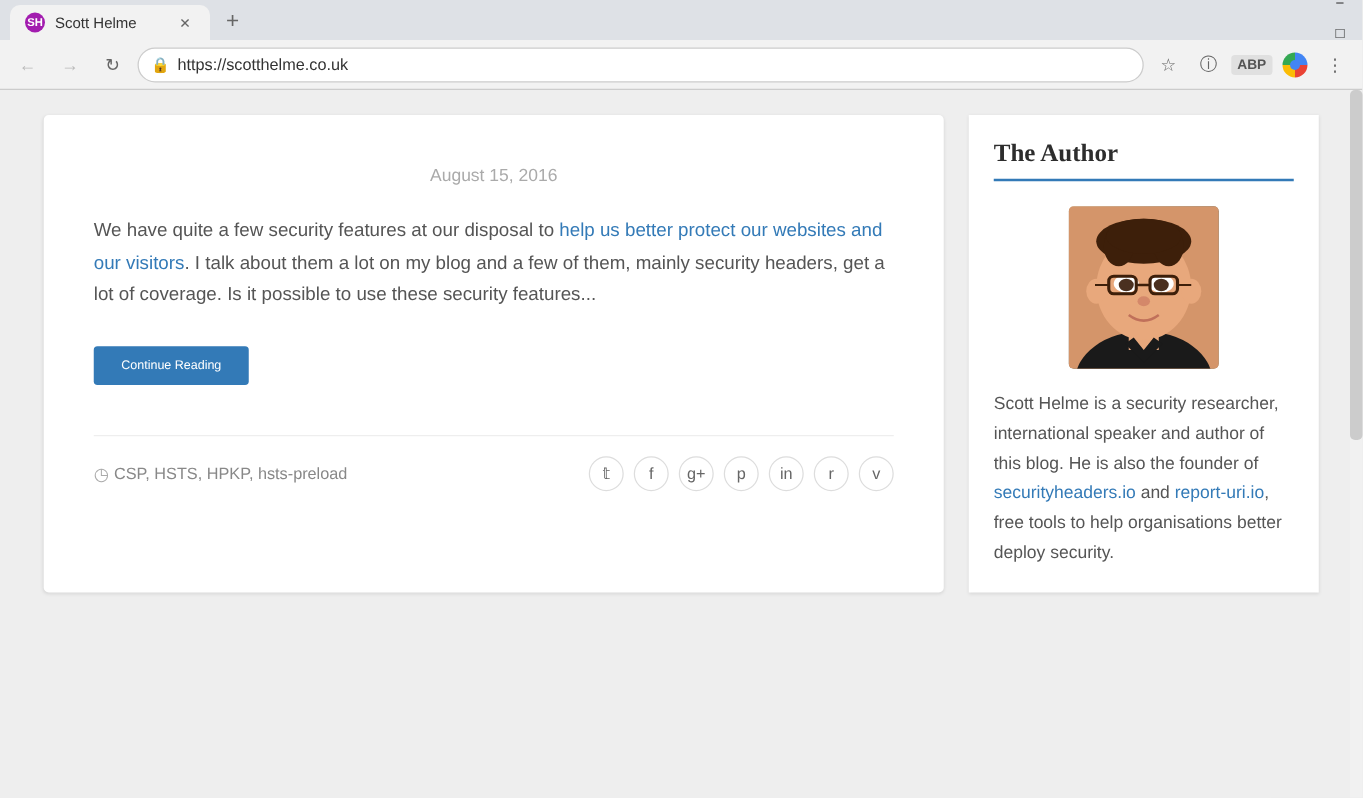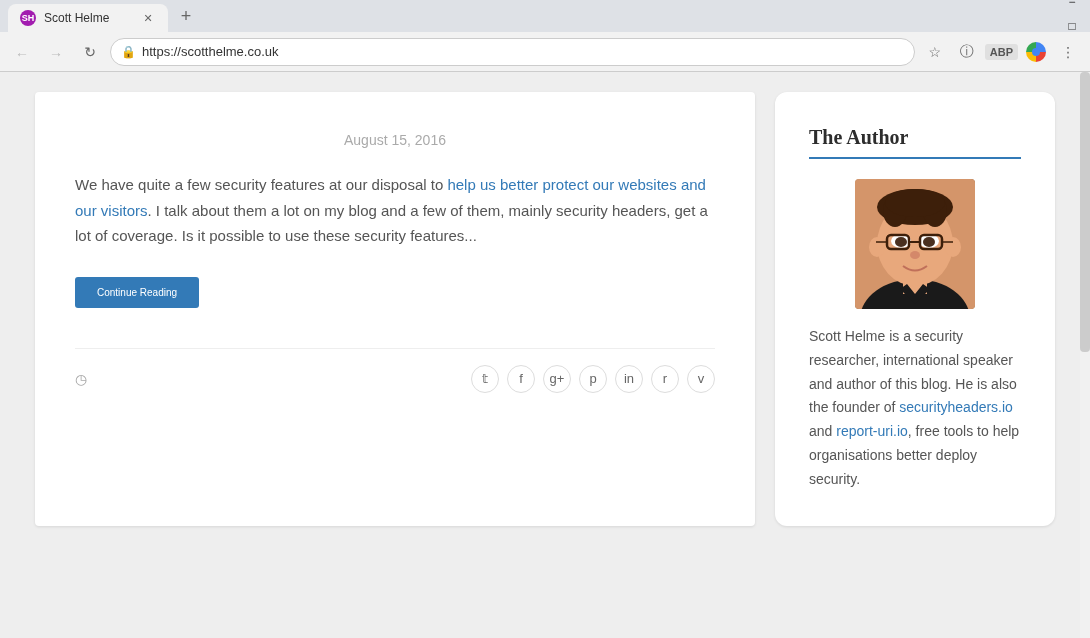--- a/index.html
+++ b/index.html
@@ -311,22 +311,22 @@
       cursor: pointer;
     }
 
     
     .sidebar {
       width: 280px;
       flex-shrink: 0;
     }
     .author-card {
       background: white;
-      border-radius: 12px;
-      padding: 34px;
+      border-radius: 0;
+      padding: 20px;
       box-shadow: 0 1px 3px rgba(0,0,0,0.1);
     }
     .author-title {
       font-size: 20px;
       font-weight: bold;
       color: #2d2d2d;
       margin-bottom: 8px;
       font-family: Georgia, serif;
     }
     .author-title-underline {
@@ -416,20 +416,21 @@
 
       <div class="article-card">
         <div class="article-date">August 15, 2016</div>
         <p class="article-excerpt">
           We have quite a few security features at our disposal to <a>help us better protect our websites and our visitors</a>. I talk about them a lot on my blog and a few of them, mainly security headers, get a lot of coverage. Is it possible to use these security features...
         </p>
         <button class="continue-btn">Continue Reading</button>
         <div class="article-footer">
           <div class="article-tags">
             <span class="tag-icon">◷</span>
+            <span>CSP,  HSTS,  HPKP,  hsts-preload</span>
           </div>
           <div class="social-icons">
             <div class="social-icon">𝕥</div>
             <div class="social-icon">f</div>
             <div class="social-icon">g+</div>
             <div class="social-icon">p</div>
             <div class="social-icon">in</div>
             <div class="social-icon">r</div>
             <div class="social-icon">v</div>
           </div>

